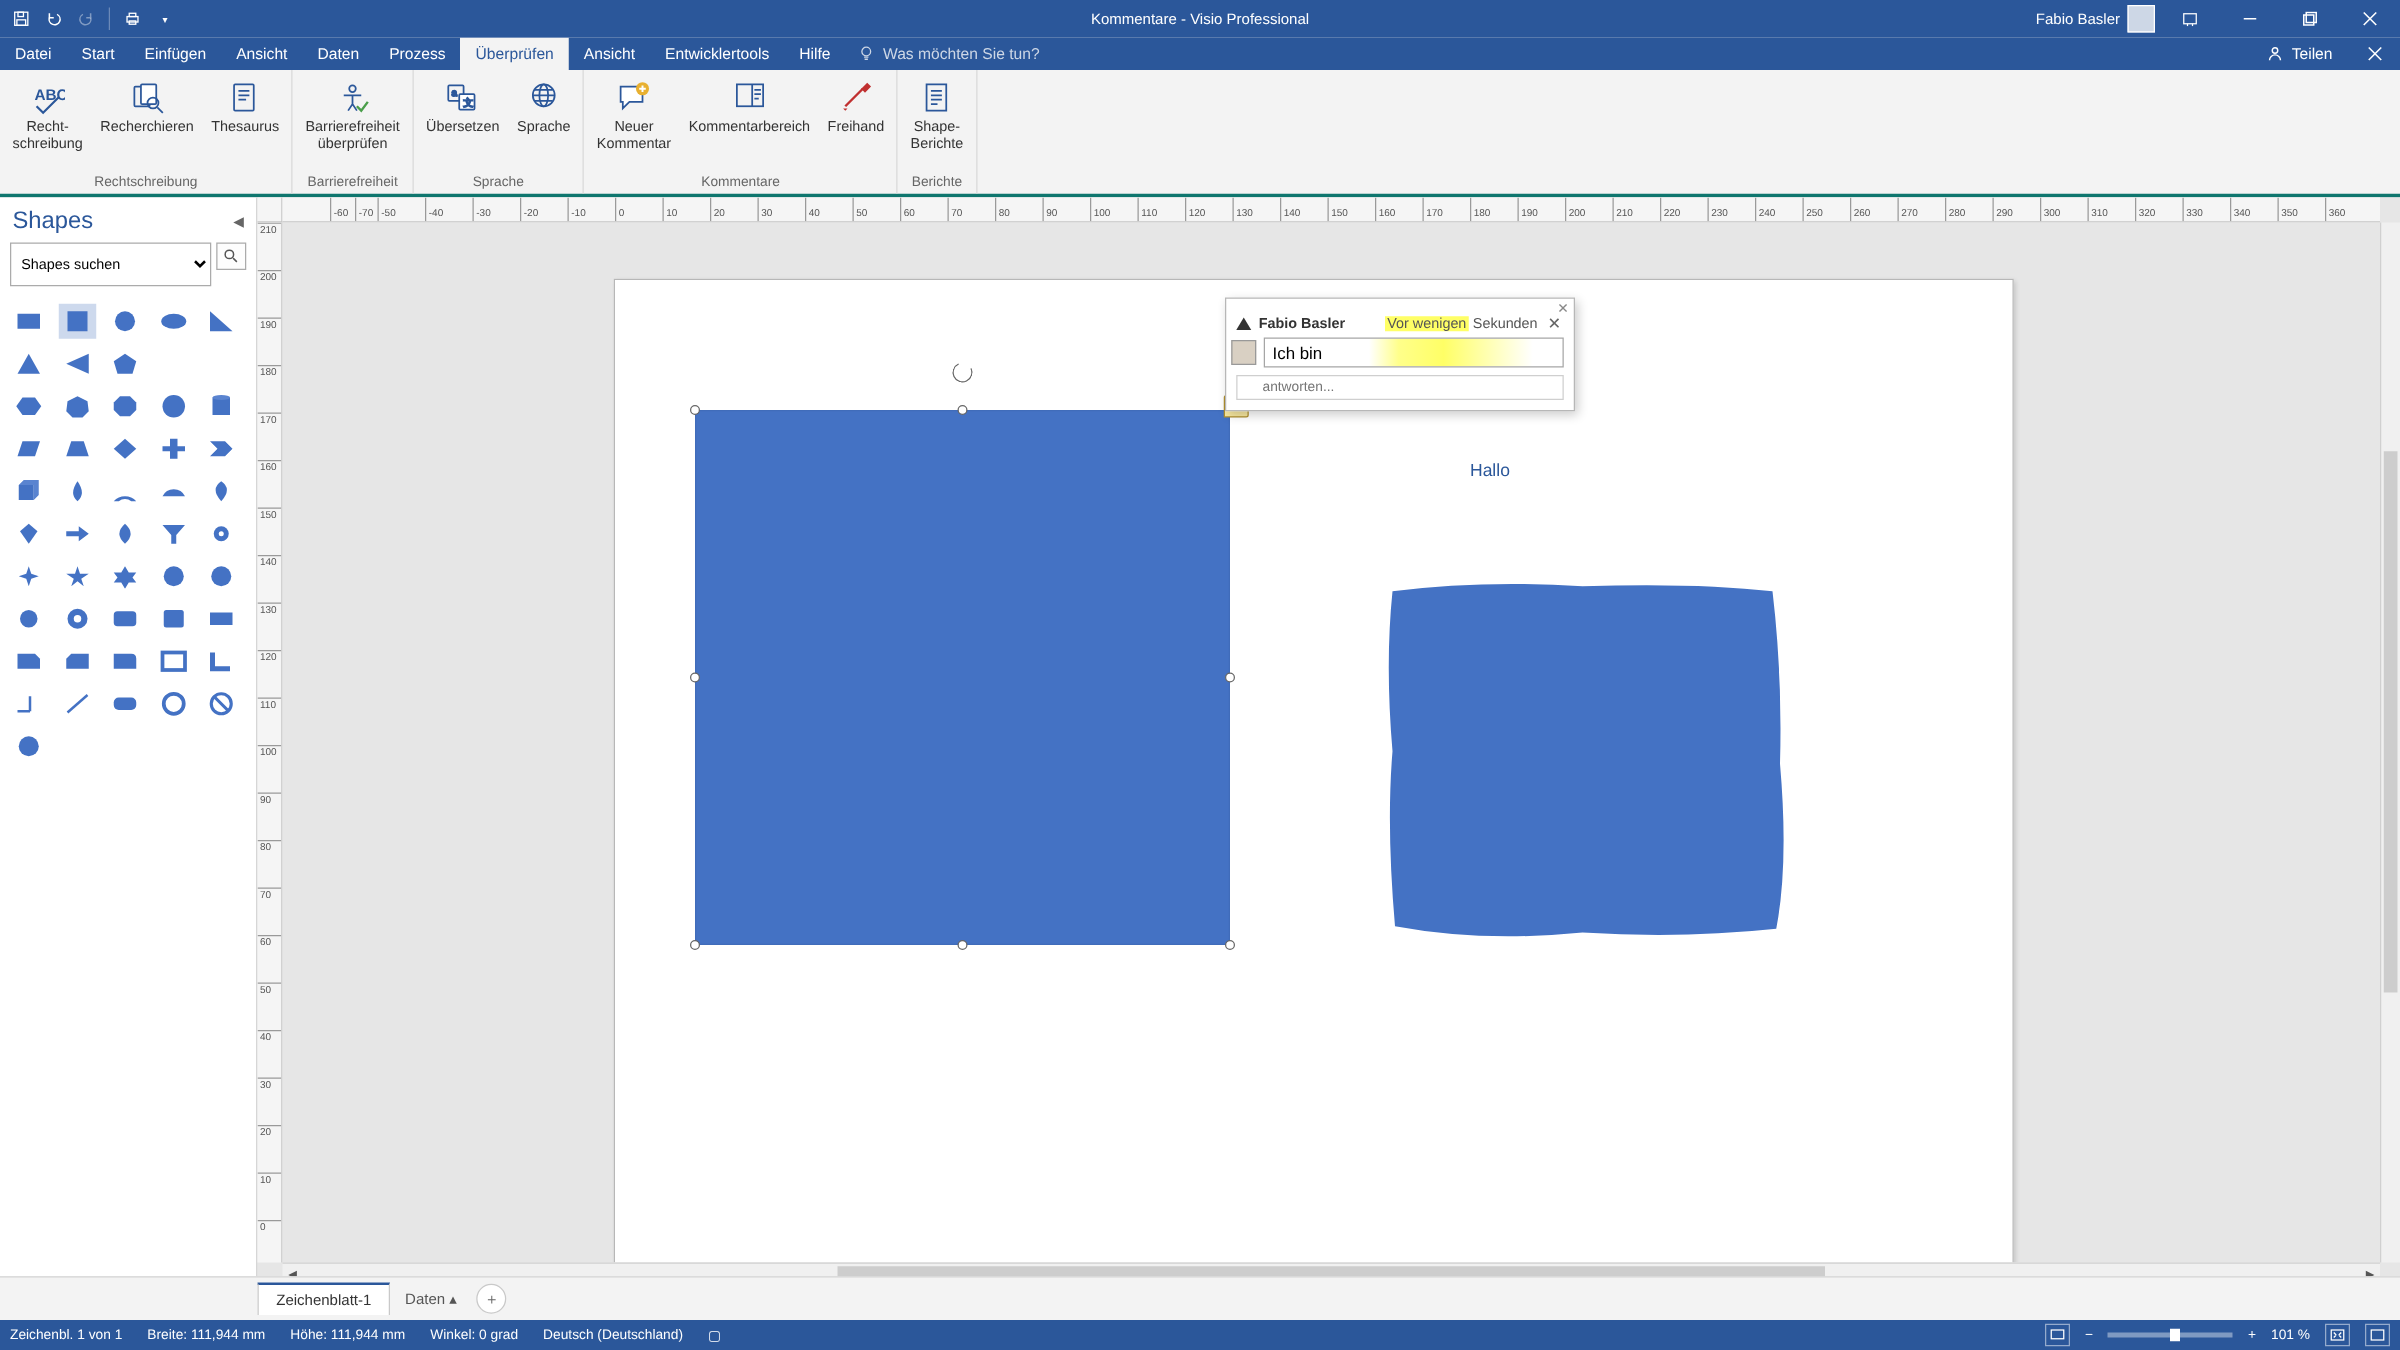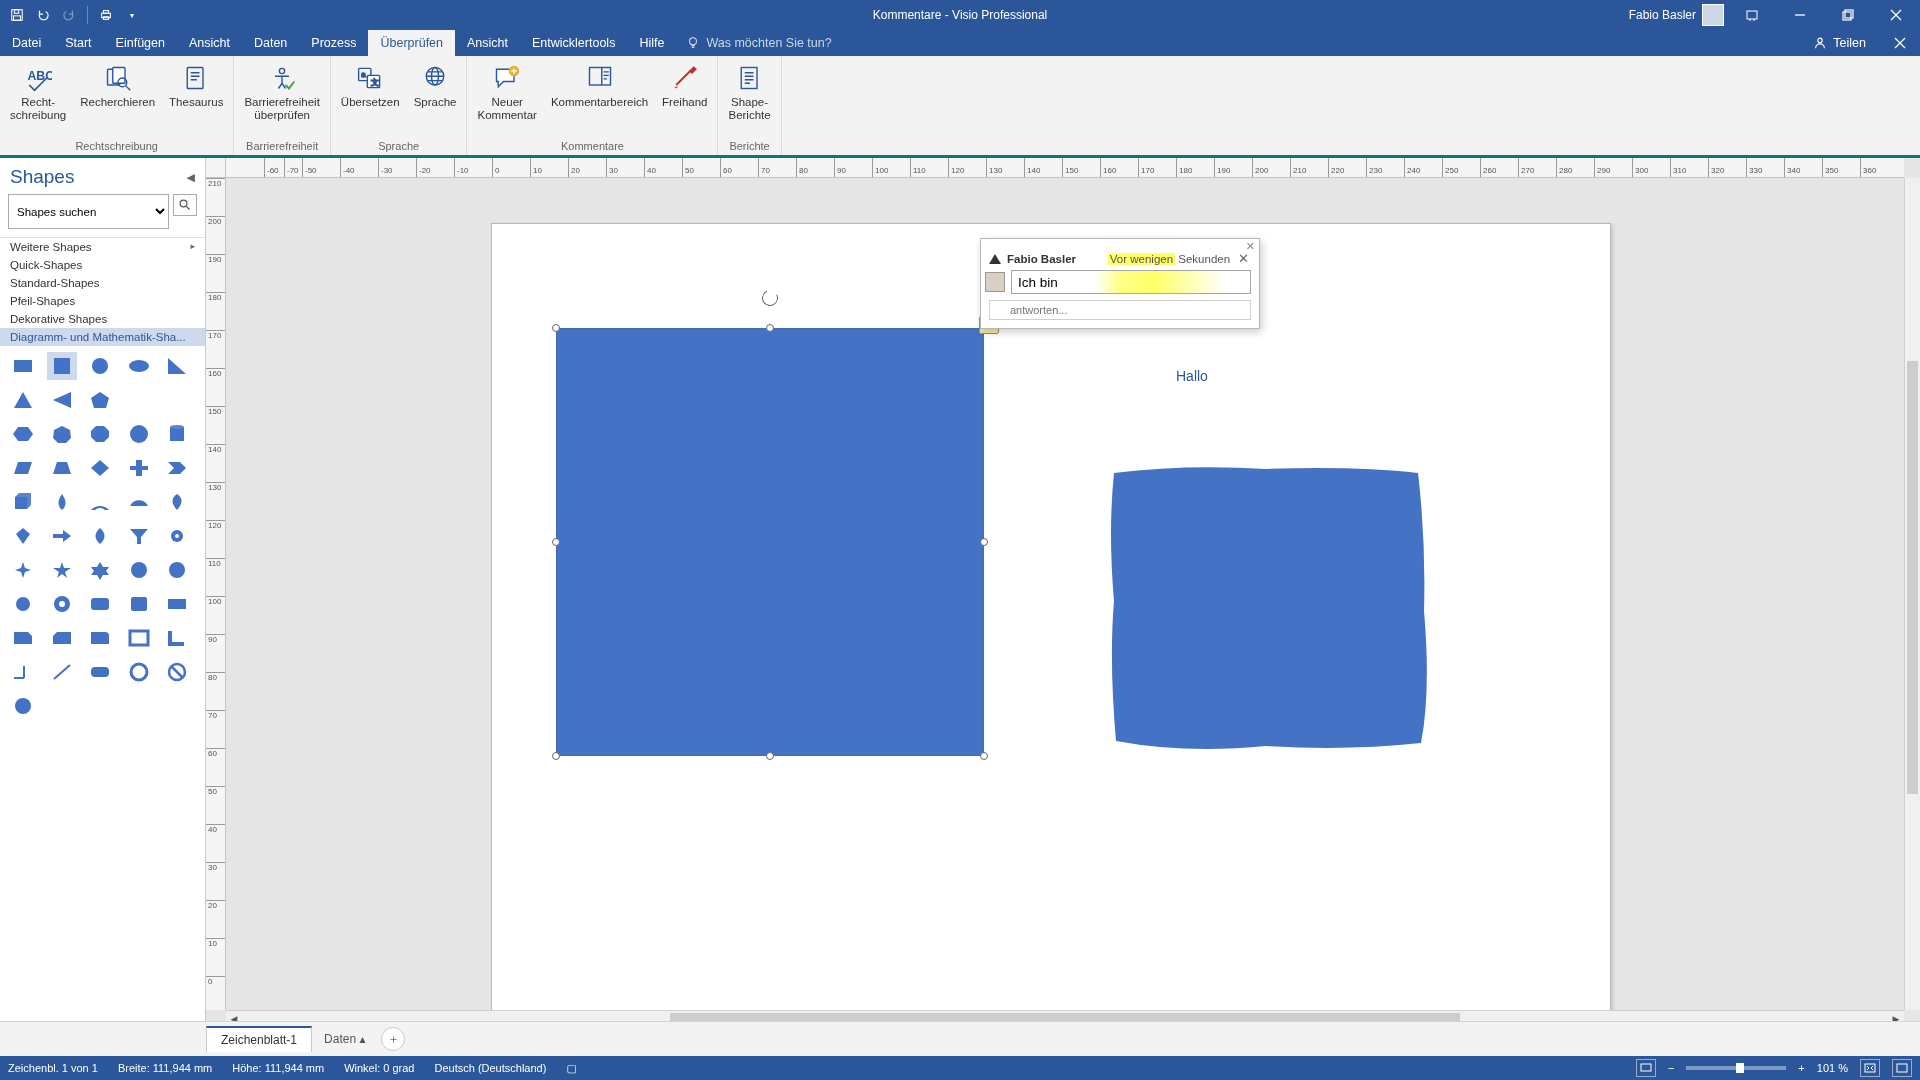--- a/index.html
+++ b/index.html
@@ -353,28 +353,20 @@
       <span class="sp-collapse">◀</span>
     </div>
     <div class="sp-search">
       <select><option>Shapes suchen</option></select>
       <div class="sbtn">
           <svg width="12" height="12" viewBox="0 0 16 16" fill="none" stroke="#555" stroke-width="1.6">
             <circle cx="6" cy="6" r="4.5"></circle>
             <path d="M10 10 L14 14"></path>
           </svg>
         </div>
-    </div>
-    <div class="stencil-list">
-      <div class="stencil more">Weitere Shapes</div>
-      <div class="stencil">Quick-Shapes</div>
-      <div class="stencil">Standard-Shapes</div>
-      <div class="stencil">Pfeil-Shapes</div>
-      <div class="stencil">Dekorative Shapes</div>
-      <div class="stencil active">Diagramm- und Mathematik-Sha...</div>
     </div>
     <div class="shape-grid">
       <div class="sgi">
           <svg width="22" height="20">
             <rect x="2" y="4" width="18" height="12" fill="#4472c4"></rect>
           </svg>
         </div>
       <div class="sgi active">
           <svg width="22" height="20">
             <rect x="3" y="2" width="16" height="16" fill="#4472c4"></rect>

